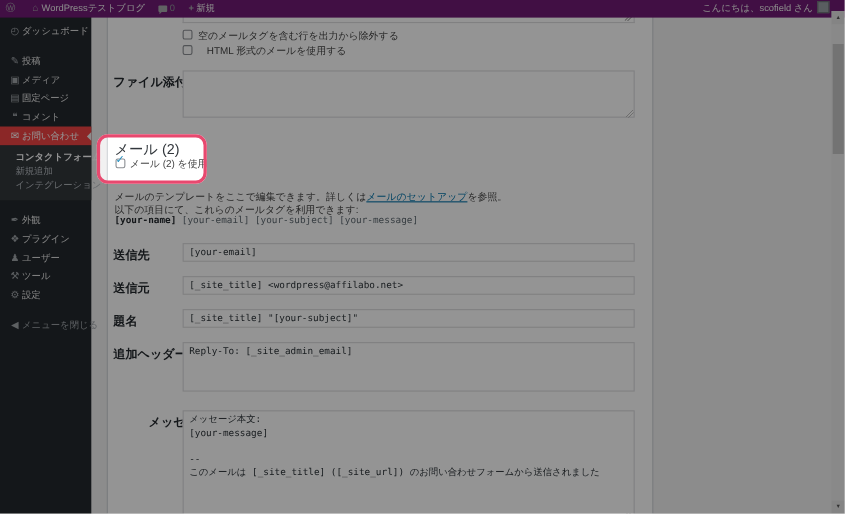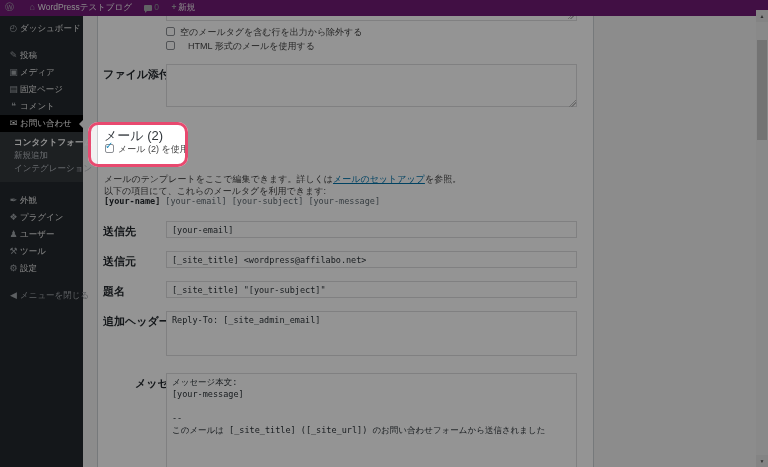--- a/index.html
+++ b/index.html
@@ -17,21 +17,21 @@
                  border:2px solid transparent;border-top-color:#a7aaad;border-left-color:#a7aaad;}
   .ab-right{position:absolute;right:14px;top:0;height:14px;}
   .avatar{display:inline-block;width:9px;height:9px;background:#9aa0a5;border:1px solid #6c7176;
           vertical-align:middle;margin-left:4px;position:relative;top:-1px;}
   
   #sidebar{position:absolute;left:0;top:14px;width:83px;height:453px;background:#23282d;z-index:5;
            padding-top:6px;box-sizing:border-box;}
   .mi{position:relative;height:17px;line-height:17px;color:#e5e5e5;font-size:8.5px;white-space:nowrap;
       padding-left:7px;cursor:pointer;}
   .mi-icon{display:inline-block;width:13px;color:#a0a5aa;font-size:9px;text-align:center;}
-  .mi.active{background:#000000;color:#fff;}
+  .mi.active{background:#ef4444;color:#fff;}
   .mi.active .mi-icon{color:#fff;}
   .mi.muted{color:#a0a5aa;}
   .mi-sep{height:10px;}
   .mi-arrow{position:absolute;right:0;top:4.5px;width:0;height:0;
             border:4px solid transparent;border-right-color:#f1f1f1;}
   .submenu{background:#32373c;padding:4px 0 7px 0;}
   .smi{height:13px;line-height:13px;font-size:8.5px;color:#b4b9be;padding-left:14px;white-space:nowrap;cursor:pointer;}
   .smi.current{color:#fff;font-weight:bold;}
   
   #content{position:absolute;left:0;top:0;width:768px;height:467px;}
@@ -73,20 +73,21 @@
 </head>
 <body>
 
 <div id="screen">
 
   <div id="adminbar">
     <span class="ab-item"><span class="ab-icon">Ⓦ</span></span>
     <span class="ab-item"><span class="ab-icon">⌂</span><span>WordPressテストブログ</span></span>
     <span class="ab-item"><span class="bubble"></span><span class="ab-count">0</span></span>
     <span class="ab-item"><span class="ab-plus">+</span><span>新規</span></span>
+    <span class="ab-right"><span>こんにちは、scofield さん</span><span class="avatar"></span></span>
   </div>
 
   <div id="sidebar">
     <div id="sidebar-menu">
         <div class="mi"><span class="mi-icon">◴</span><span class="mi-label">ダッシュボード</span></div>
         <div class="mi-sep"></div>
         <div class="mi"><span class="mi-icon">✎</span><span class="mi-label">投稿</span></div>
         <div class="mi"><span class="mi-icon">▣</span><span class="mi-label">メディア</span></div>
         <div class="mi"><span class="mi-icon">▤</span><span class="mi-label">固定ページ</span></div>
         <div class="mi"><span class="mi-icon">❝</span><span class="mi-label">コメント</span></div>

